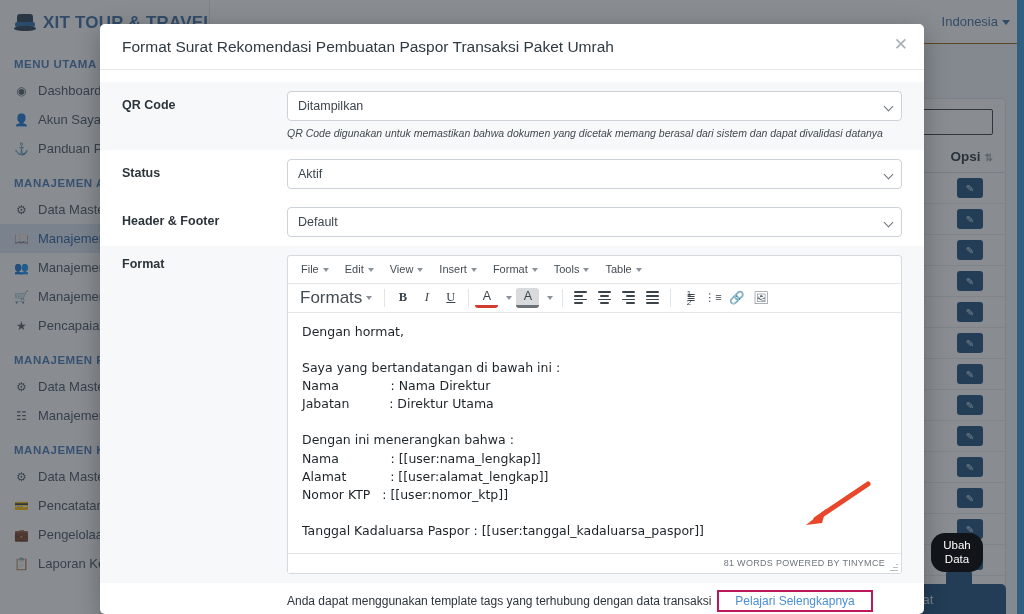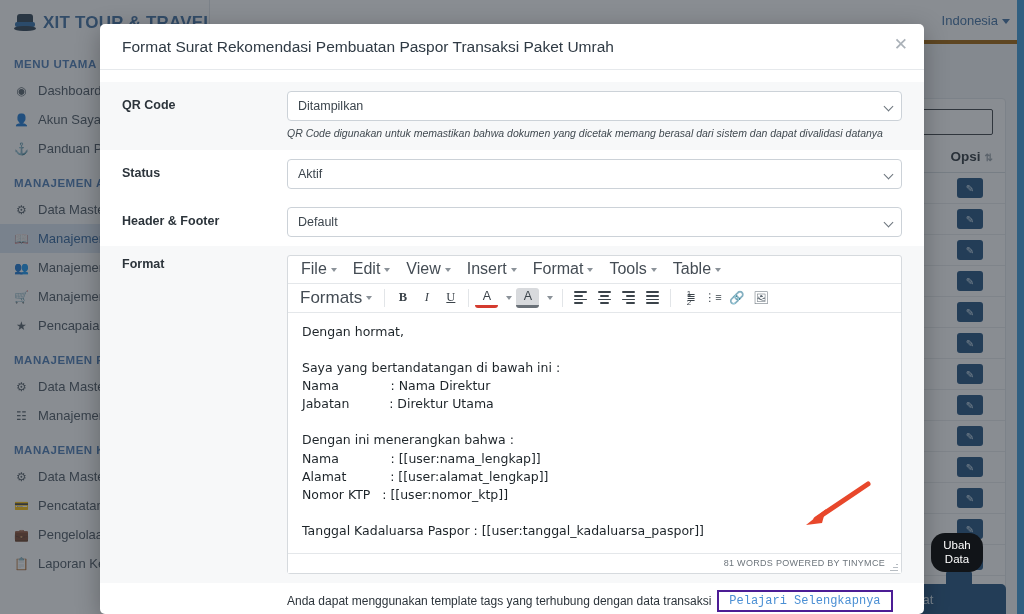--- a/index.html
+++ b/index.html
@@ -53,21 +53,21 @@
     white-space:nowrap;
   }
   .nav-item .ni {
     width:15px; text-align:center; font-size:12px; color:#566069; flex:0 0 15px;
   }
   .nav-item.active { background:#dce7f3; color:#2c5f99; }
   .nav-item.active .ni { color:#2c5f99; }
 
   .topbar {
     position:absolute; left:210px; top:0; right:0; height:44px;
-    background:#ffffff; border-bottom:4px solid #a16207;
+    background:#ffffff; border-bottom:1px solid #a16207;
     display:flex; align-items:center; justify-content:flex-end;
     padding: 0 14px;
   }
   .lang { font-size:13px; color:#3f6fa3; white-space:nowrap; }
   .caret { display:inline-block; margin-left:4px;
     border-left:4px solid transparent; border-right:4px solid transparent;
     border-top:5px solid #3f6fa3; vertical-align:middle; }
 
   .content {
     position:absolute; left:210px; top:44px; right:0; bottom:0;
@@ -169,21 +169,21 @@
     line-height:1.3;
   }
 
   
   .tmce { border:1px solid #d6dade; border-radius:3px; background:#fff; }
   .tmce-menubar {
     display:flex; align-items:center; gap:2px; height:28px;
     padding: 0 6px; border-bottom:1px solid #e4e7ea;
   }
   .mb-item {
-    font-size:16px; color:#444c54; padding: 3px 7px; border-radius:3px;
+    font-size:11px; color:#444c54; padding: 3px 7px; border-radius:3px;
     white-space:nowrap;
   }
   .mb-item .mcaret {
     display:inline-block; margin-left:4px;
     border-left:3px solid transparent; border-right:3px solid transparent;
     border-top:4px solid #8b9299; vertical-align:middle;
   }
   .tmce-toolbar {
     display:flex; align-items:center; height:29px; padding: 0 6px;
     border-bottom:1px solid #e4e7ea; gap:1px;
@@ -224,21 +224,21 @@
   .resize-grip i:nth-child(1){ width:8px; bottom:0; }
   .resize-grip i:nth-child(2){ width:5px; bottom:3px; }
   .resize-grip i:nth-child(3){ width:2px; bottom:6px; }
 
   .hint-row {
     padding: 7px 22px 0 22px; font-size:12px; color:#2c343b;
     display:flex; align-items:center; gap:0;
   }
   .hint-link {
     color:#4a8fd4; text-decoration:none; font-size:12px;
-    border:2px solid #4c1d95; padding:2px 10px; margin-left:6px;font-family:Liberation Mono, monospace;
+    border:2px solid #be185d; padding:2px 16px; margin-left:6px;
   }
   .btn-row { padding: 14px 22px 0 22px; display:flex; gap:8px; }
 
   .arrow-ann { position:absolute; left:796px; top:479px; z-index:20; pointer-events:none; }
 </style>
 </head>
 <body>
 
 <div id="app">
 

